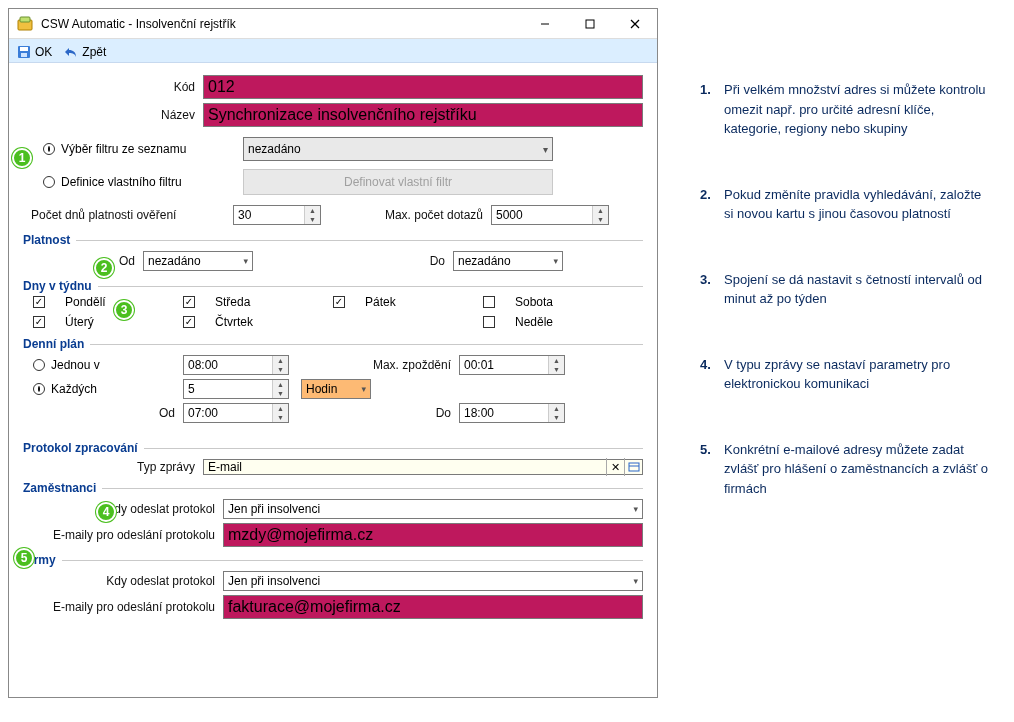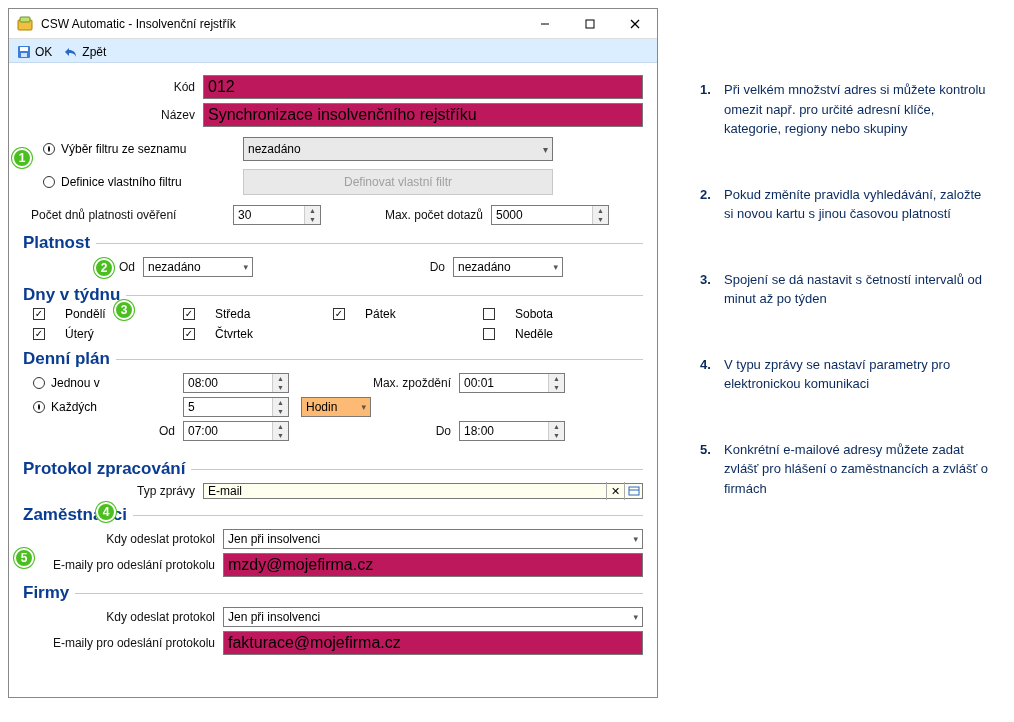--- a/index.html
+++ b/index.html
@@ -85,21 +85,21 @@
     background:#fff;
   }
   .spin input { border:none; width:70px; font-size:12px; padding:0 4px; height:18px; outline:none; }
   .spin .spbtns { width:16px; height:18px; display:flex; flex-direction:column; border-left:1px solid #ccc; }
   .spin .sb { flex:1; display:flex; align-items:center; justify-content:center; font-size:7px; color:#555; background:#f0f0f0; }
   .spin-sm input { width:88px; }
 
   .section-hdr {
     color:#0a3d91;
     font-weight:600;
-    font-size:17px;
+    font-size:12px;
     margin:8px 0 2px 0;
     display:flex; align-items:center;
   }
   .section-hdr .line { flex:1; height:1px; background:#c9c9c9; margin-left:6px; }
 
   .radio, .check { display:flex; align-items:center; gap:20px; }
   .radio-dot {
     width:12px; height:12px; border:1px solid #333; border-radius:50%;
     display:flex; align-items:center; justify-content:center; background:#fff;
   }

